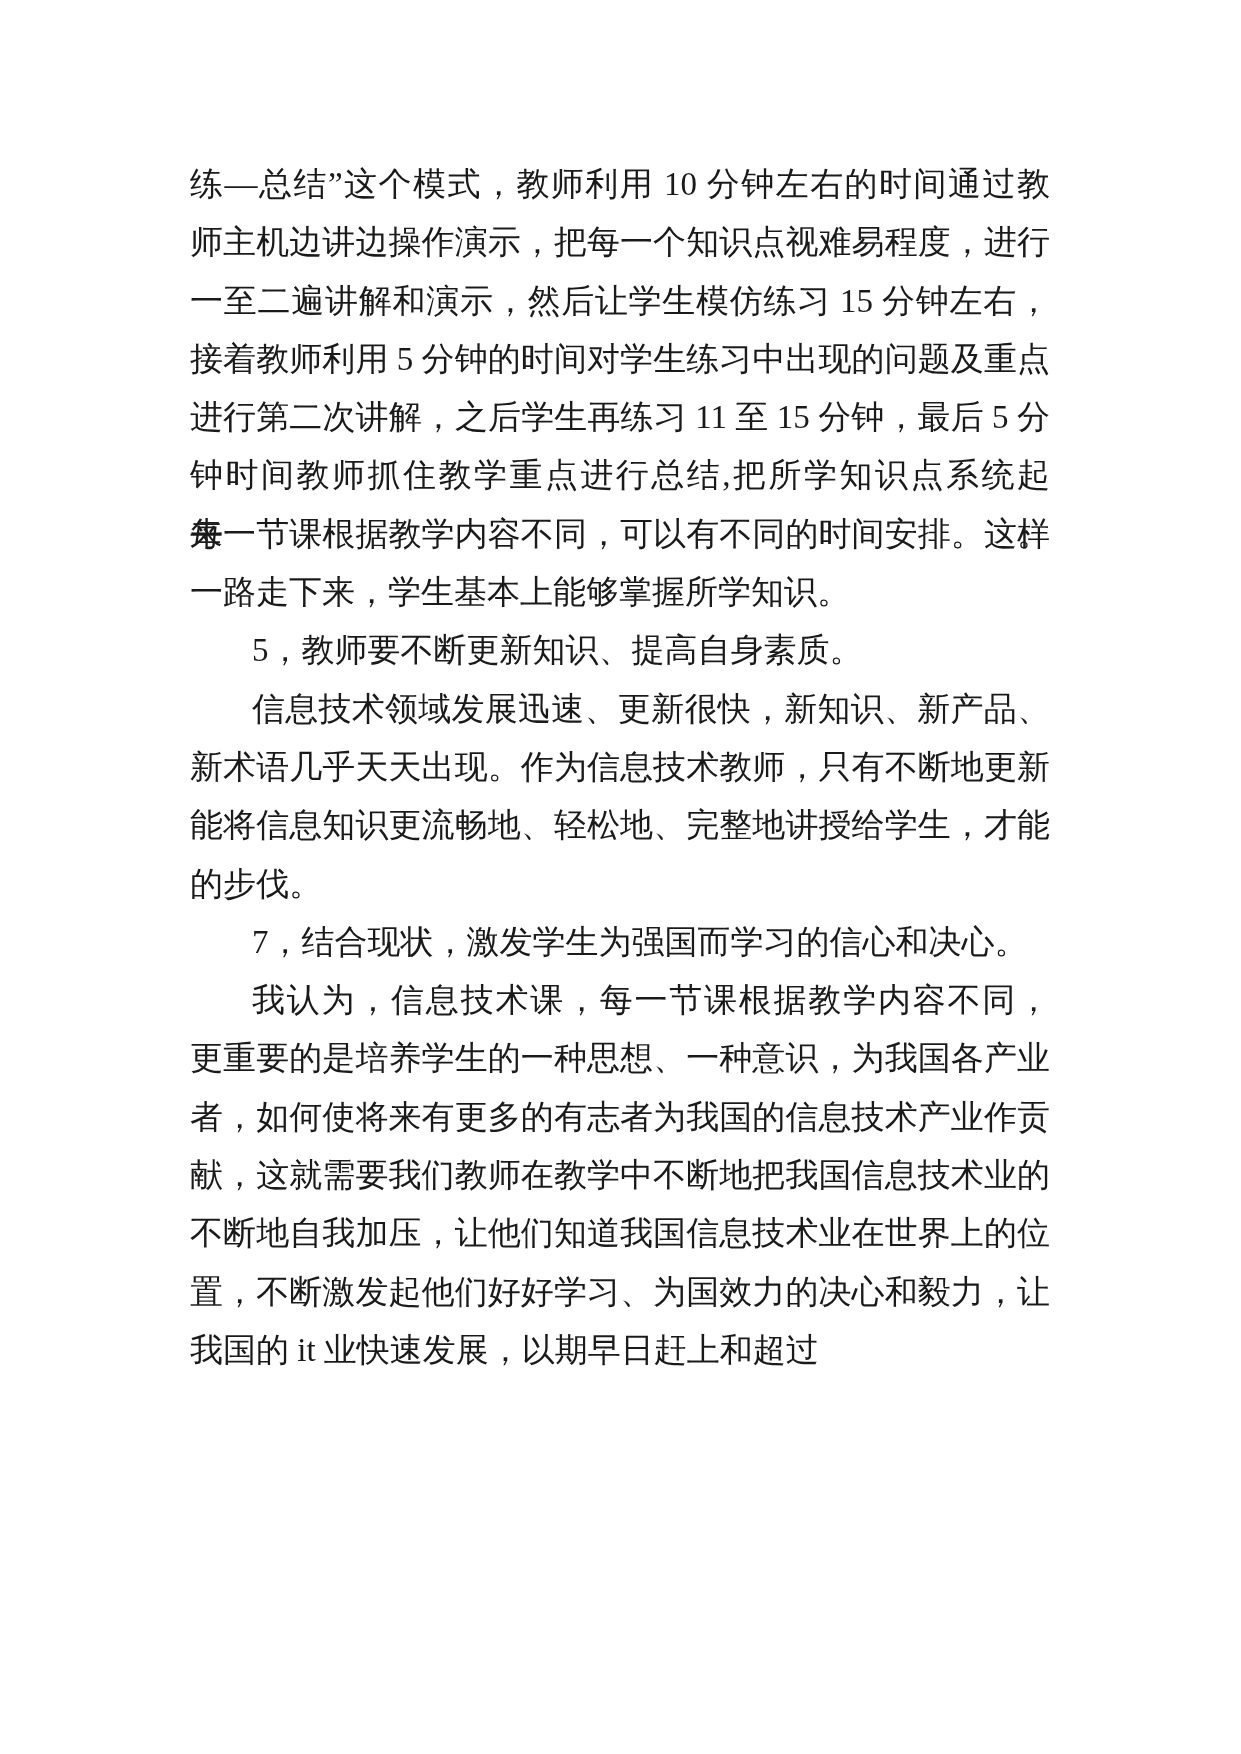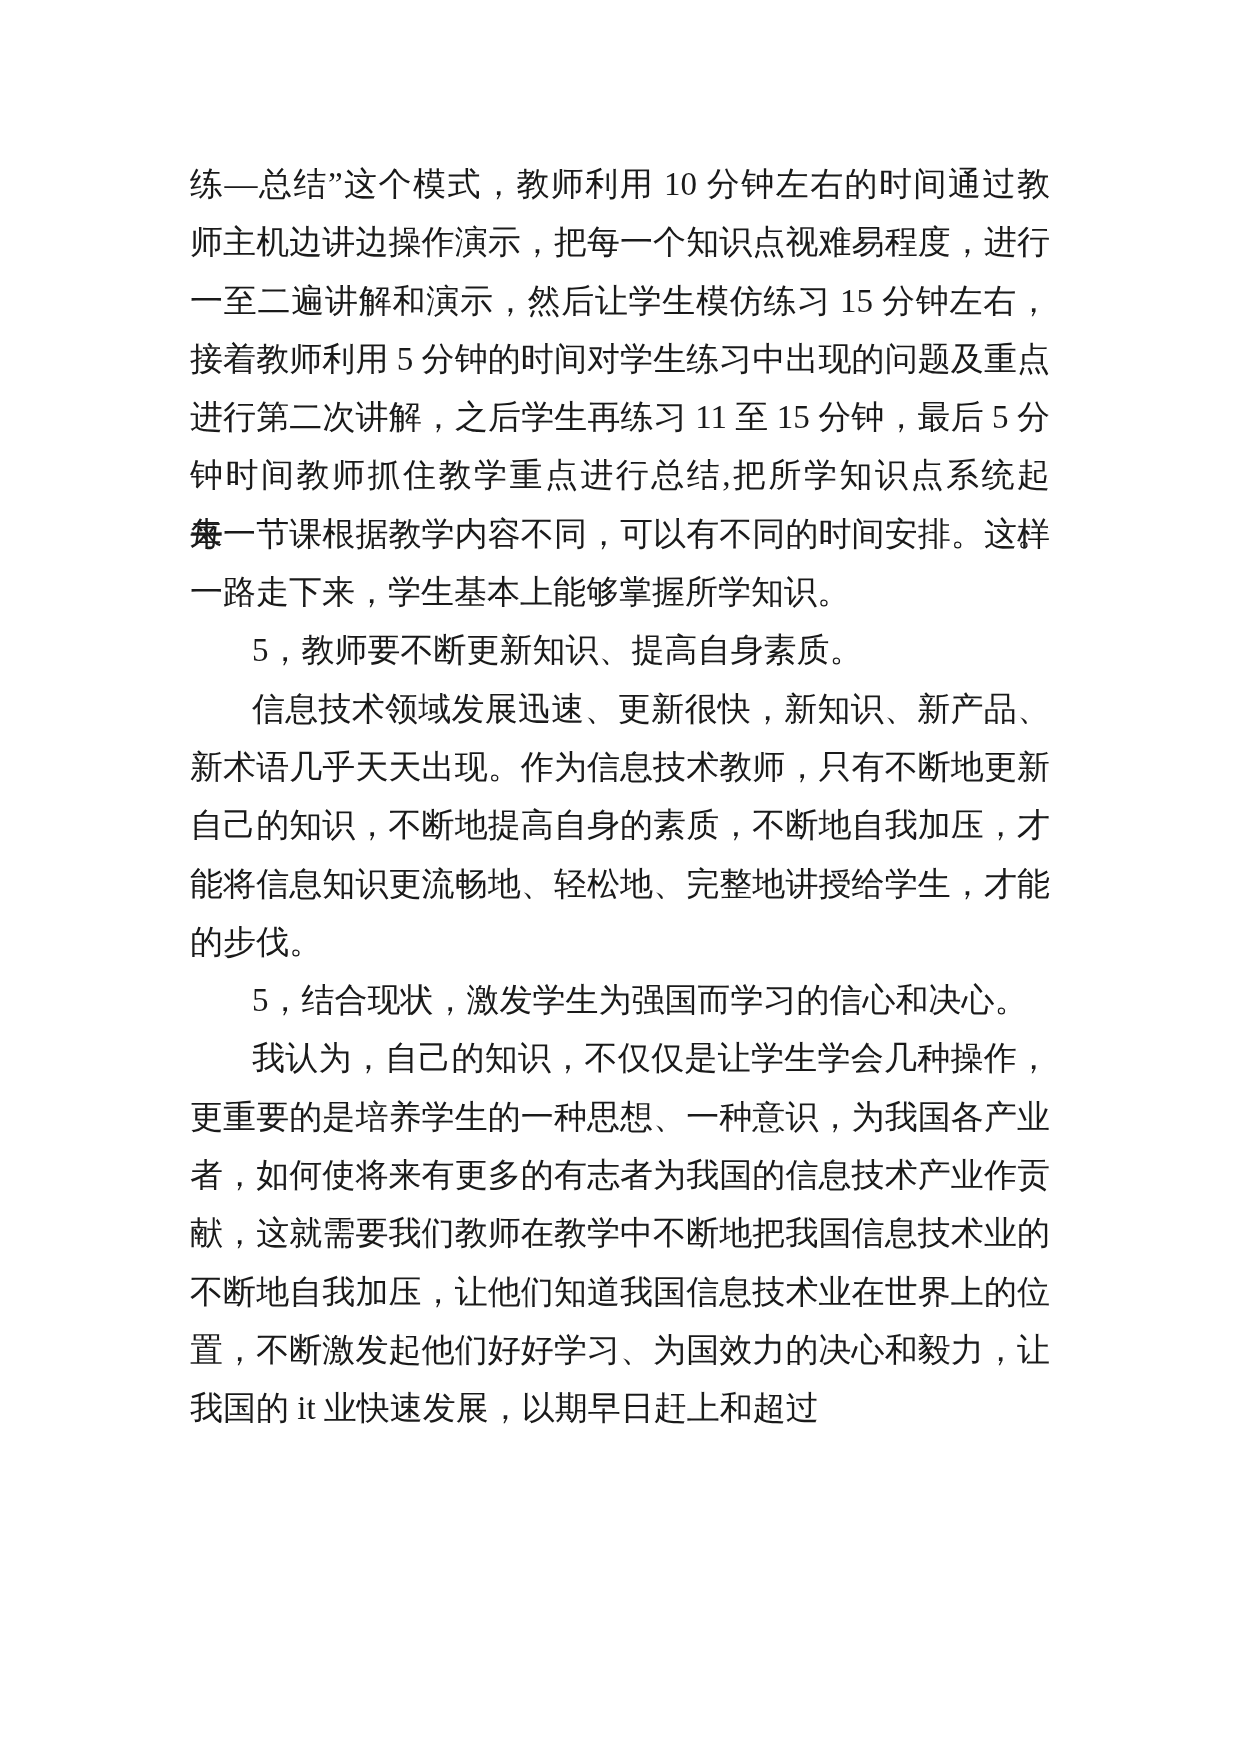--- a/index.html
+++ b/index.html
@@ -57,25 +57,24 @@
     <div class="ln">师主机边讲边操作演示，把每一个知识点视难易程度，进行</div>
     <div class="ln">一至二遍讲解和演示，然后让学生模仿练习 15 分钟左右，</div>
     <div class="ln">接着教师利用 5 分钟的时间对学生练习中出现的问题及重点</div>
     <div class="ln">进行第二次讲解，之后学生再练习 11 至 15 分钟，最后 5 分</div>
     <div class="ln">钟时间教师抓住教学重点进行总结,把所学知识点系统起来。</div>
     <div class="ln">每一节课根据教学内容不同，可以有不同的时间安排。这样</div>
     <div class="ln end">一路走下来，学生基本上能够掌握所学知识。</div>
     <div class="ln end indent">5，教师要不断更新知识、提高自身素质。</div>
     <div class="ln indent">信息技术领域发展迅速、更新很快，新知识、新产品、</div>
     <div class="ln">新术语几乎天天出现。作为信息技术教师，只有不断地更新</div>
-    <div class="ln">自己的知识，不断地提高自身的素质，不断地自我加压，才</div>
     <div class="ln">能将信息知识更流畅地、轻松地、完整地讲授给学生，才能</div>
     <div class="ln end">的步伐。</div>
-    <div class="ln end indent">5，结合现状，激发学生为强国而学习的信心和决心。</div>
-    <div class="ln indent">我认为，自己的知识，不仅仅是让学生学会几种操作，</div>
+    <div class="ln end indent">7，结合现状，激发学生为强国而学习的信心和决心。</div>
+    <div class="ln indent">我认为，信息技术课，每一节课根据教学内容不同，</div>
     <div class="ln">更重要的是培养学生的一种思想、一种意识，为我国各产业</div>
     <div class="ln">者，如何使将来有更多的有志者为我国的信息技术产业作贡</div>
     <div class="ln">献，这就需要我们教师在教学中不断地把我国信息技术业的</div>
     <div class="ln">不断地自我加压，让他们知道我国信息技术业在世界上的位</div>
     <div class="ln">置，不断激发起他们好好学习、为国效力的决心和毅力，让</div>
     <div class="ln end">我国的 it 业快速发展，以期早日赶上和超过</div>
   </div>
 </div>
 
 </body></html>

